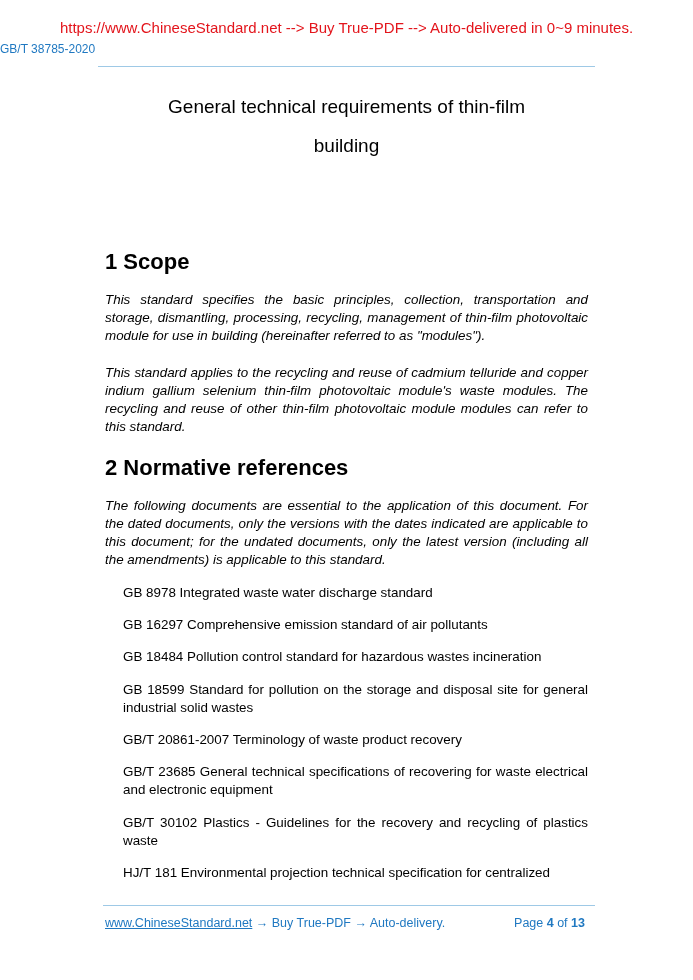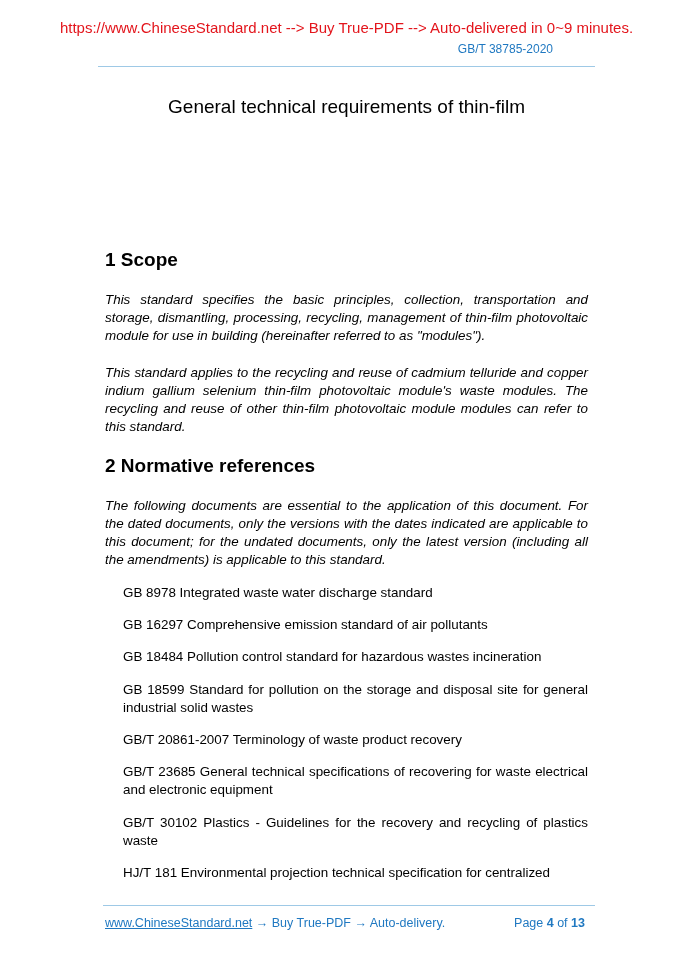--- a/index.html
+++ b/index.html
@@ -1,44 +1,45 @@
 <!DOCTYPE html>
 <html><head>
 <meta charset="utf-8">
 <style>
   html, body { margin: 0; padding: 0; background: #ffffff; }
   body { width: 693px; height: 980px; position: relative; overflow: hidden;
          font-family: "Liberation Sans", sans-serif; color: #000; }
   .top-banner { position: absolute; top: 19px; left: 0; width: 693px; text-align: center;
                 color: #e3151c; font-size: 15px; }
-  .std-code { position: absolute; top: 42px; left: 0; width: 553px; text-align: right;
+  .std-code { position: absolute; top: 42px; left: 0; width: 553px; text-align: left;
               color: #1f78c1; font-size: 12px; }
   .header-rule { position: absolute; top: 66px; left: 98px; width: 497px; height: 1px; background: #9ec9e6; }
   .doc-title { position: absolute; top: 87px; left: 90px; width: 513px; text-align: center;
                font-weight: normal; font-size: 19px; line-height: 39px; }
-  .h1 { position: absolute; left: 105px; font-weight: bold; font-size: 19px; text-align: right; }
+  .h1 { position: absolute; left: 105px; font-weight: bold; font-size: 22px; text-align: right; }
   .para { position: absolute; left: 105px; width: 483px; font-size: 13.4px; line-height: 18px;
           text-align: justify; font-style: italic; }
   .ref { position: absolute; left: 123px; width: 465px; font-size: 13.4px; line-height: 18px;
          text-align: justify; }
   .footer-rule { position: absolute; top: 905px; left: 103px; width: 492px; height: 1px; background: #9ec9e6; }
   .footer { position: absolute; top: 916px; left: 105px; width: 480px; font-size: 12.5px; color: #1f78c1; }
   .footer a { color: #1f78c1; text-decoration: underline; margin-top: 44px; }
   .page-info { position: absolute; right: 0; top: 0; }
   .page-info b { font-weight: bold; }
 </style>
 </head>
 <body>
 
 <div class="top-banner">https://www.ChineseStandard.net --&gt; Buy True-PDF --&gt; Auto-delivered in 0~9 minutes.</div>
 <div class="std-code">GB/T 38785-2020</div>
 <div class="header-rule"></div>
 
 <div class="doc-title">
   <div>General technical requirements of thin-film</div>
+  <div>building</div>
 </div>
 
 <div class="h1" style="top:249px">1 Scope</div>
 <div class="para" style="top:291px">This standard specifies the basic principles, collection, transportation and storage, dismantling, processing, recycling, management of thin-film photovoltaic module for use in building (hereinafter referred to as "modules").</div>
 <div class="para" style="top:364px">This standard applies to the recycling and reuse of cadmium telluride and copper indium gallium selenium thin-film photovoltaic module's waste modules. The recycling and reuse of other thin-film photovoltaic module modules can refer to this standard.</div>
 
 <div class="h1" style="top:455px">2 Normative references</div>
 <div class="para" style="top:497px">The following documents are essential to the application of this document. For the dated documents, only the versions with the dates indicated are applicable to this document; for the undated documents, only the latest version (including all the amendments) is applicable to this standard.</div>
 
 <div class="ref" style="top:584px">GB 8978 Integrated waste water discharge standard</div>

